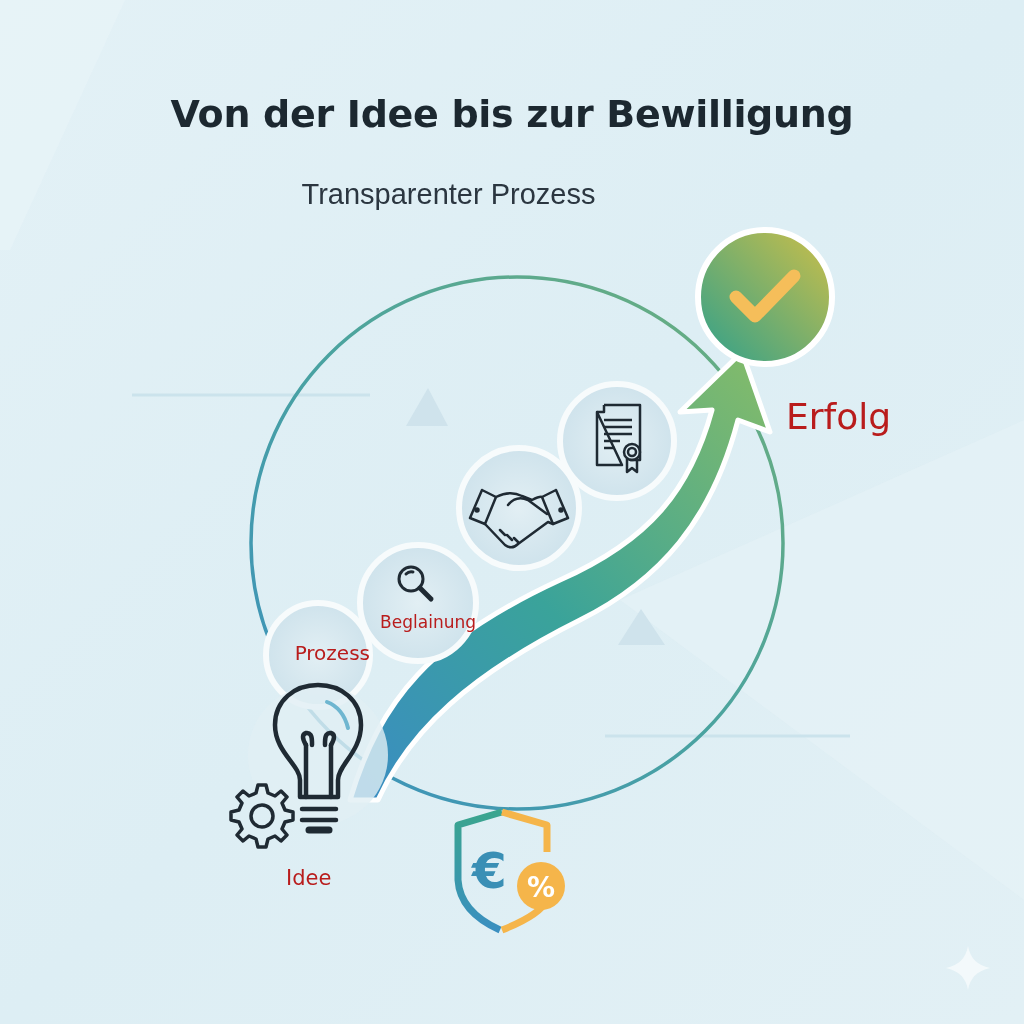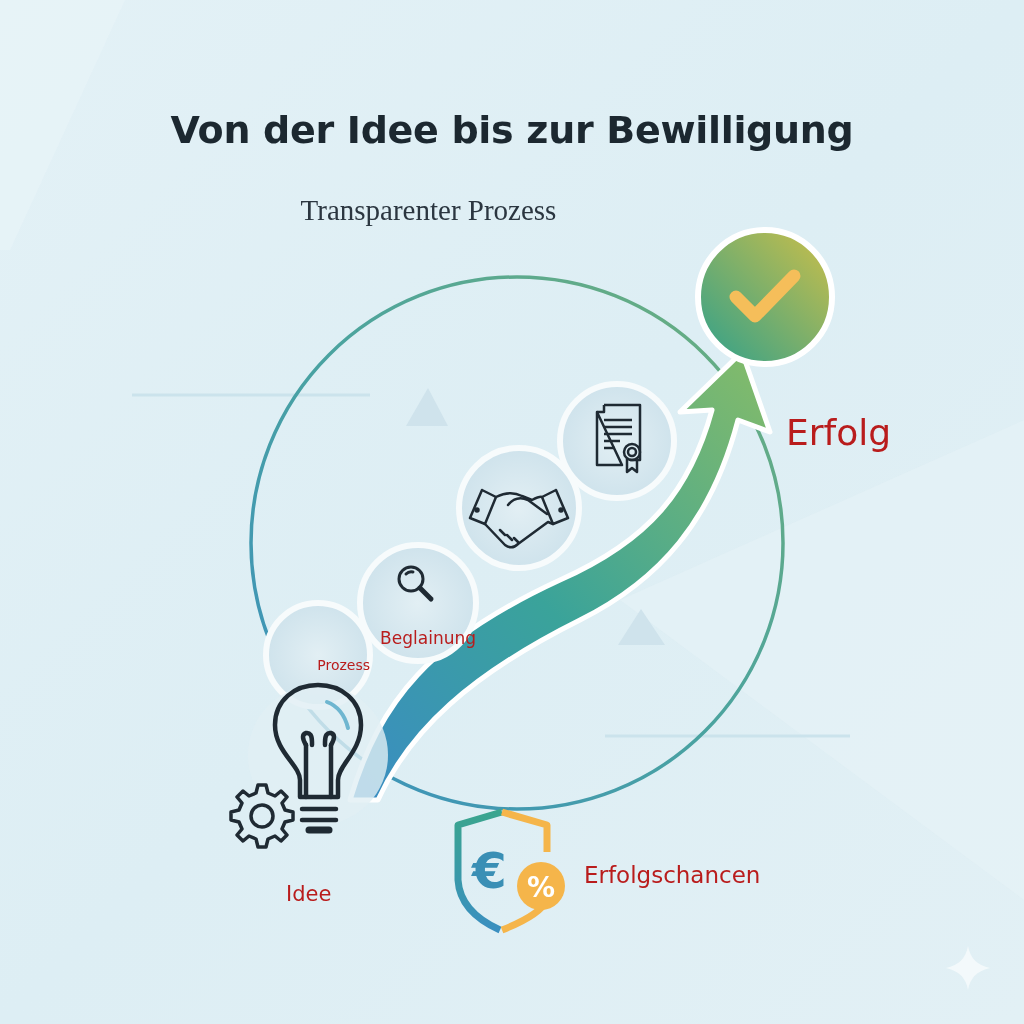--- a/index.html
+++ b/index.html
@@ -2,30 +2,30 @@
 <html><head>
 <meta charset="utf-8">
 <style>
   html, body { margin:0; padding:0; }
   body {
     width:1024px; height:1024px; overflow:hidden; position:relative;
     background: linear-gradient(135deg, #e3f1f6 0%, #ddeef4 50%, #e2f0f5 100%);
     font-family: "Liberation Sans", "DejaVu Sans", sans-serif;
     color:#1f2a33;
   }
-  .abs { position:absolute;margin-top:16px; }
+  .abs { position:absolute; }
   .title {
     left:0; width:1024px; top:92px; text-align:center;
     font-family:"DejaVu Sans", sans-serif; font-weight:bold;
     font-size:38px; color:#1c2830; letter-spacing:-0.3px;
   }
   .subtitle {
     left:0; width:857px; top:178px; text-align:center;
-    font-family:Liberation Serif, serif;
-    font-size:29px; color:#2b3640;
+    font-family:Liberation Sans, sans-serif;
+    font-size:29px; color:#2b3640;padding-left:20px;
   }
   .label {
     font-family:"DejaVu Sans", sans-serif; color:#b91c1c;
   }
   .erfolg { left:786px; top:396px; font-size:36px; }
   .idee { left:286px; top:866px; font-size:21px; }
   .foerder { left:584px; top:842px; font-size:23px; line-height:34px; }
   .step-text { font-size:18px; text-align:right; }
   svg.full { position:absolute; left:0; top:0; }
 </style>
@@ -148,20 +148,19 @@
 
   <g>
     <path d="M502,812 L458,825 L458,880 Q460,912 500,930" fill="none" stroke="url(#shieldL)" stroke-width="7" stroke-linejoin="round"></path>
     <path d="M502,812 L547,825 L547,852 M547,900 Q540,915 502,930" fill="none" stroke="#f5b54a" stroke-width="7" stroke-linejoin="round"></path>
     <text x="472" y="888" font-family="DejaVu Sans, sans-serif" font-weight="bold" font-size="50" fill="#3a8fb5">€</text>
     <circle cx="541" cy="886" r="24" fill="#f5b54a"></circle>
     <text x="541" y="897" text-anchor="middle" font-family="DejaVu Sans, sans-serif" font-weight="bold" font-size="28" fill="#ffffff">%</text>
   </g>
 </svg>
 
-<div class="abs label step-text" style="left:266px; top:641px; width:104px; font-size:14px;">Prozess</div>
+<div class="abs label step-text" style="left:266px; top:641px; width:104px; font-size:20px;">Prozess</div>
 <div class="abs label step-text" style="left:360px; top:612px; width:116px; font-size:17px;">Beglainung</div>
 <div class="abs label erfolg">Erfolg</div>
 <div class="abs label idee">Idee</div>
 
 <div class="abs label foerder">
-  <div>Erfolgschancen</div>
 </div>
 
 </body></html>

